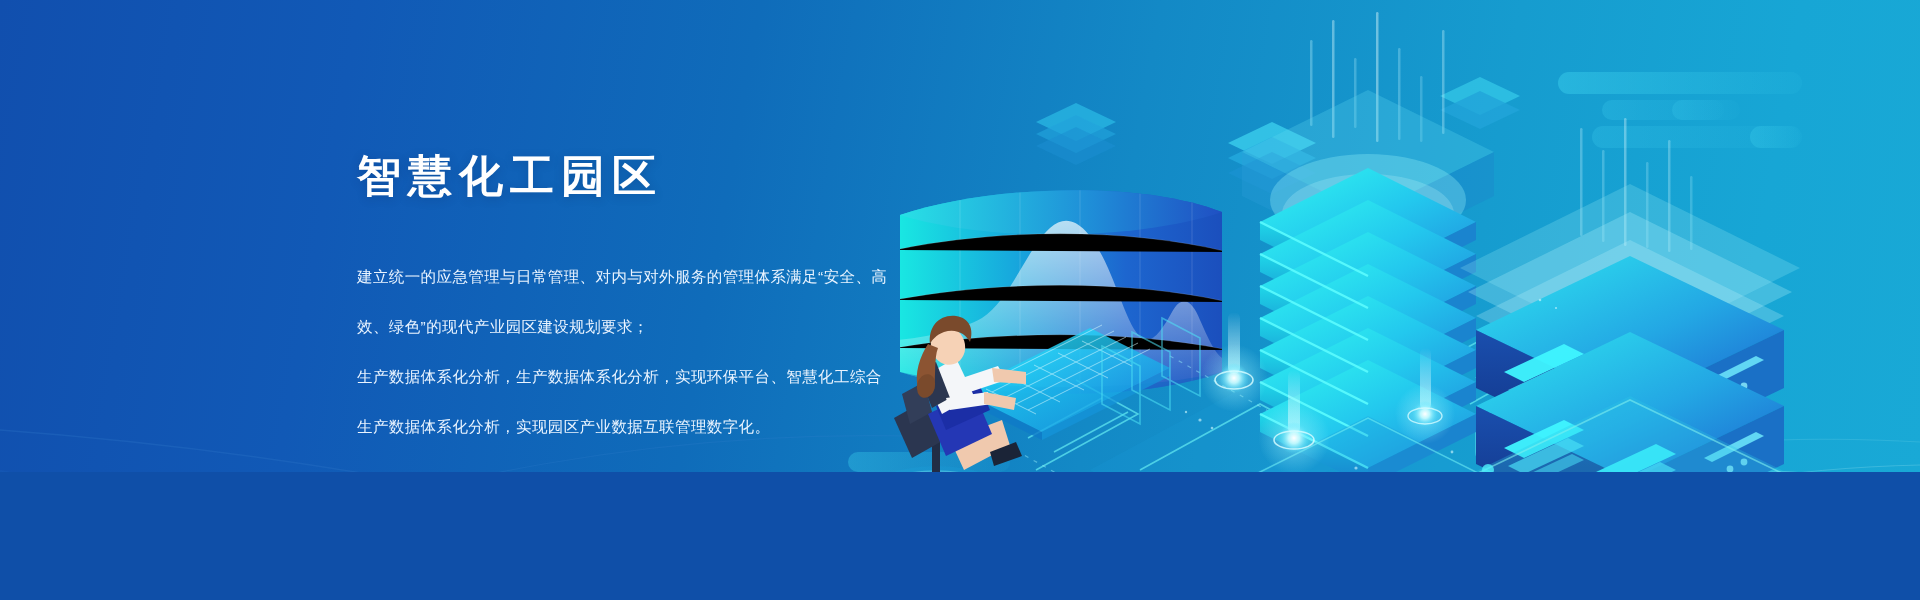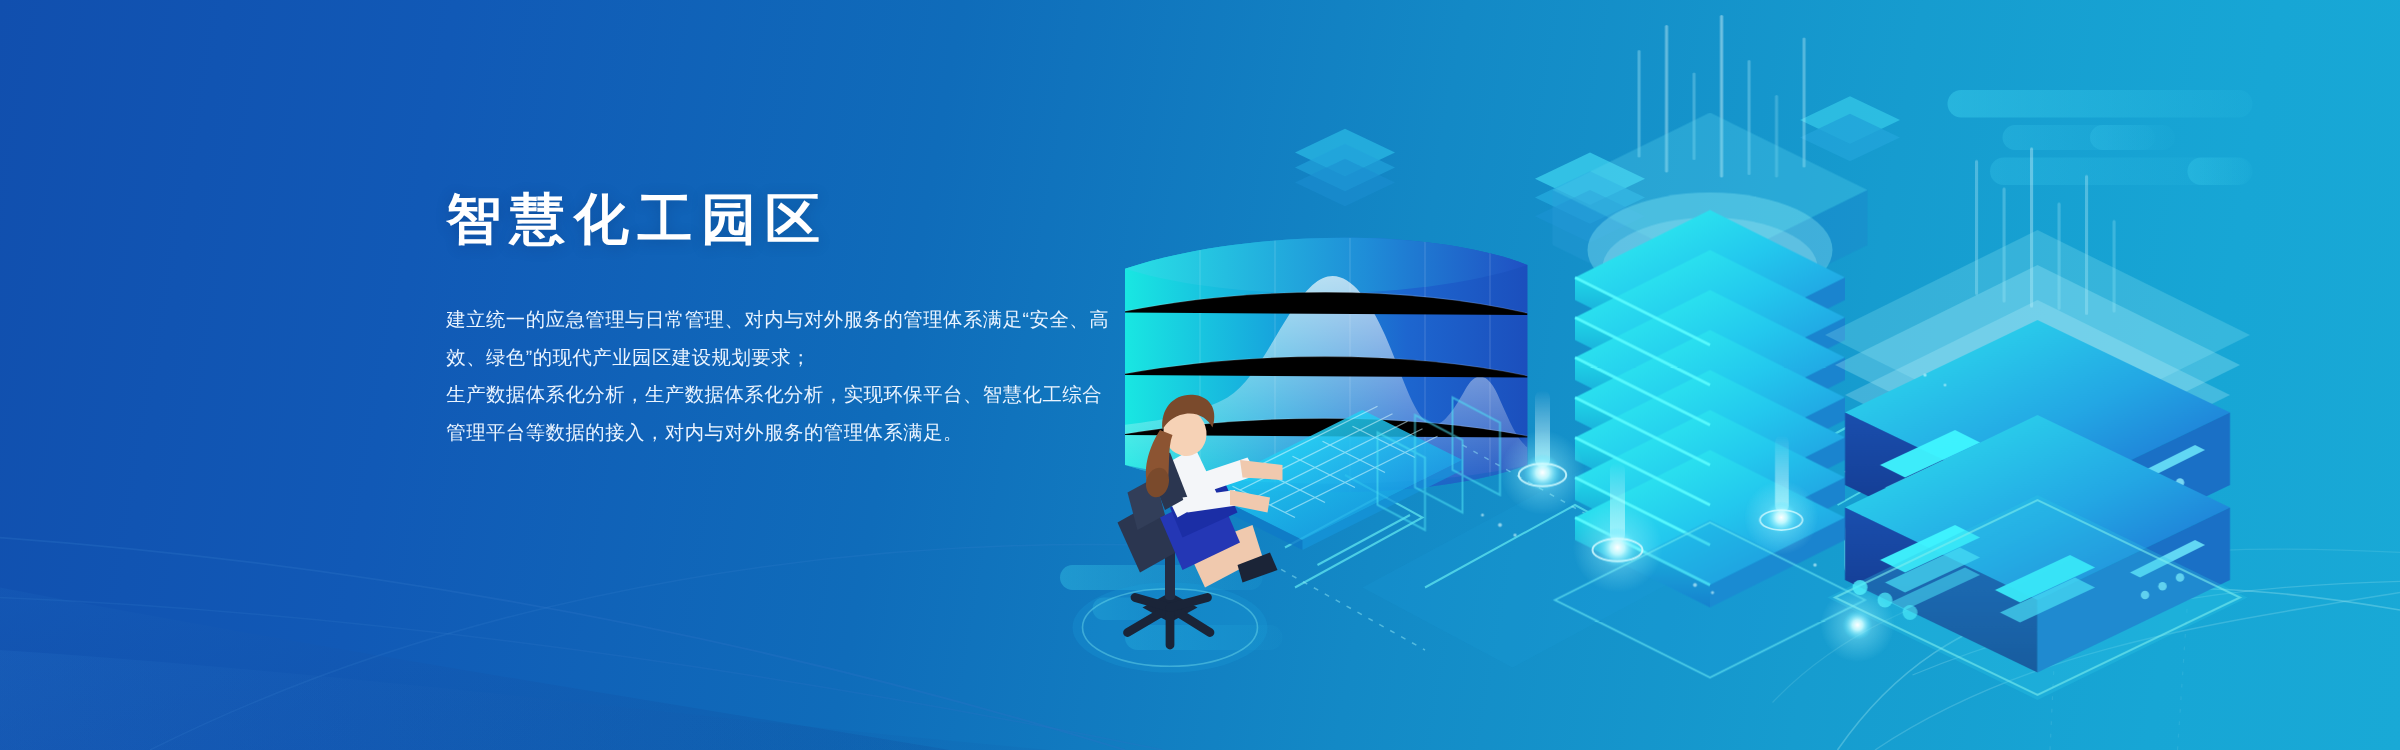--- a/index.html
+++ b/index.html
@@ -4,21 +4,21 @@
 <title>智慧化工园区</title>
 <style>
   html,body{margin:0;padding:0;background:#0f4fa8;}
   body{
     font-family:"Liberation Sans","DejaVu Sans",sans-serif;
     -webkit-font-smoothing:antialiased;
   }
   .banner{
     position:relative;
     width:1920px;
-    height:600px;
+    height:472px;
     overflow:hidden;
     background:linear-gradient(100deg,
         #114fae 0%,
         #1159b6 18%,
         #0f6cba 38%,
         #1389c6 58%,
         #169ccf 76%,
         #17a6d5 90%,
         #19a9d6 100%);
   }
@@ -50,20 +50,21 @@
     padding-top:42px;
   }
   .desc-line{
     display:block;
     font-size:15.5px;
     line-height:30px;
     color:#eaf4ff;
     letter-spacing:.4px;
     white-space:nowrap;
     font-weight:400;
+    margin-top:20px;
   }
 
   
   .illustration{
     position:absolute;
     left:840px;
     top:0;
     width:1080px;
     height:600px;
     z-index:10;
@@ -124,21 +125,21 @@
       </g>
     </svg>
   </div>
 
   <div class="text-block">
     <h1 class="title">智慧化工园区</h1>
     <div class="desc">
       <span class="desc-line">建立统一的应急管理与日常管理、对内与对外服务的管理体系满足“安全、高</span>
       <span class="desc-line">效、绿色”的现代产业园区建设规划要求；</span>
       <span class="desc-line">生产数据体系化分析，生产数据体系化分析，实现环保平台、智慧化工综合</span>
-      <span class="desc-line">管理平台等数据的接入，对内与对外服务的管理体系满足。</span>
+      <span class="desc-line">生产数据体系化分析，实现园区产业数据互联管理数字化。</span>
     </div>
   </div>
 
   <div class="illustration">
     <svg class="illus-svg" viewBox="0 0 1080 600">
       <defs>
         <linearGradient id="scrG" x1="0" y1="0" x2="1" y2="0">
           <stop offset="0%" stop-color="#19e7e2"></stop>
           <stop offset="35%" stop-color="#17a8dd"></stop>
           <stop offset="70%" stop-color="#1d66cf"></stop>

